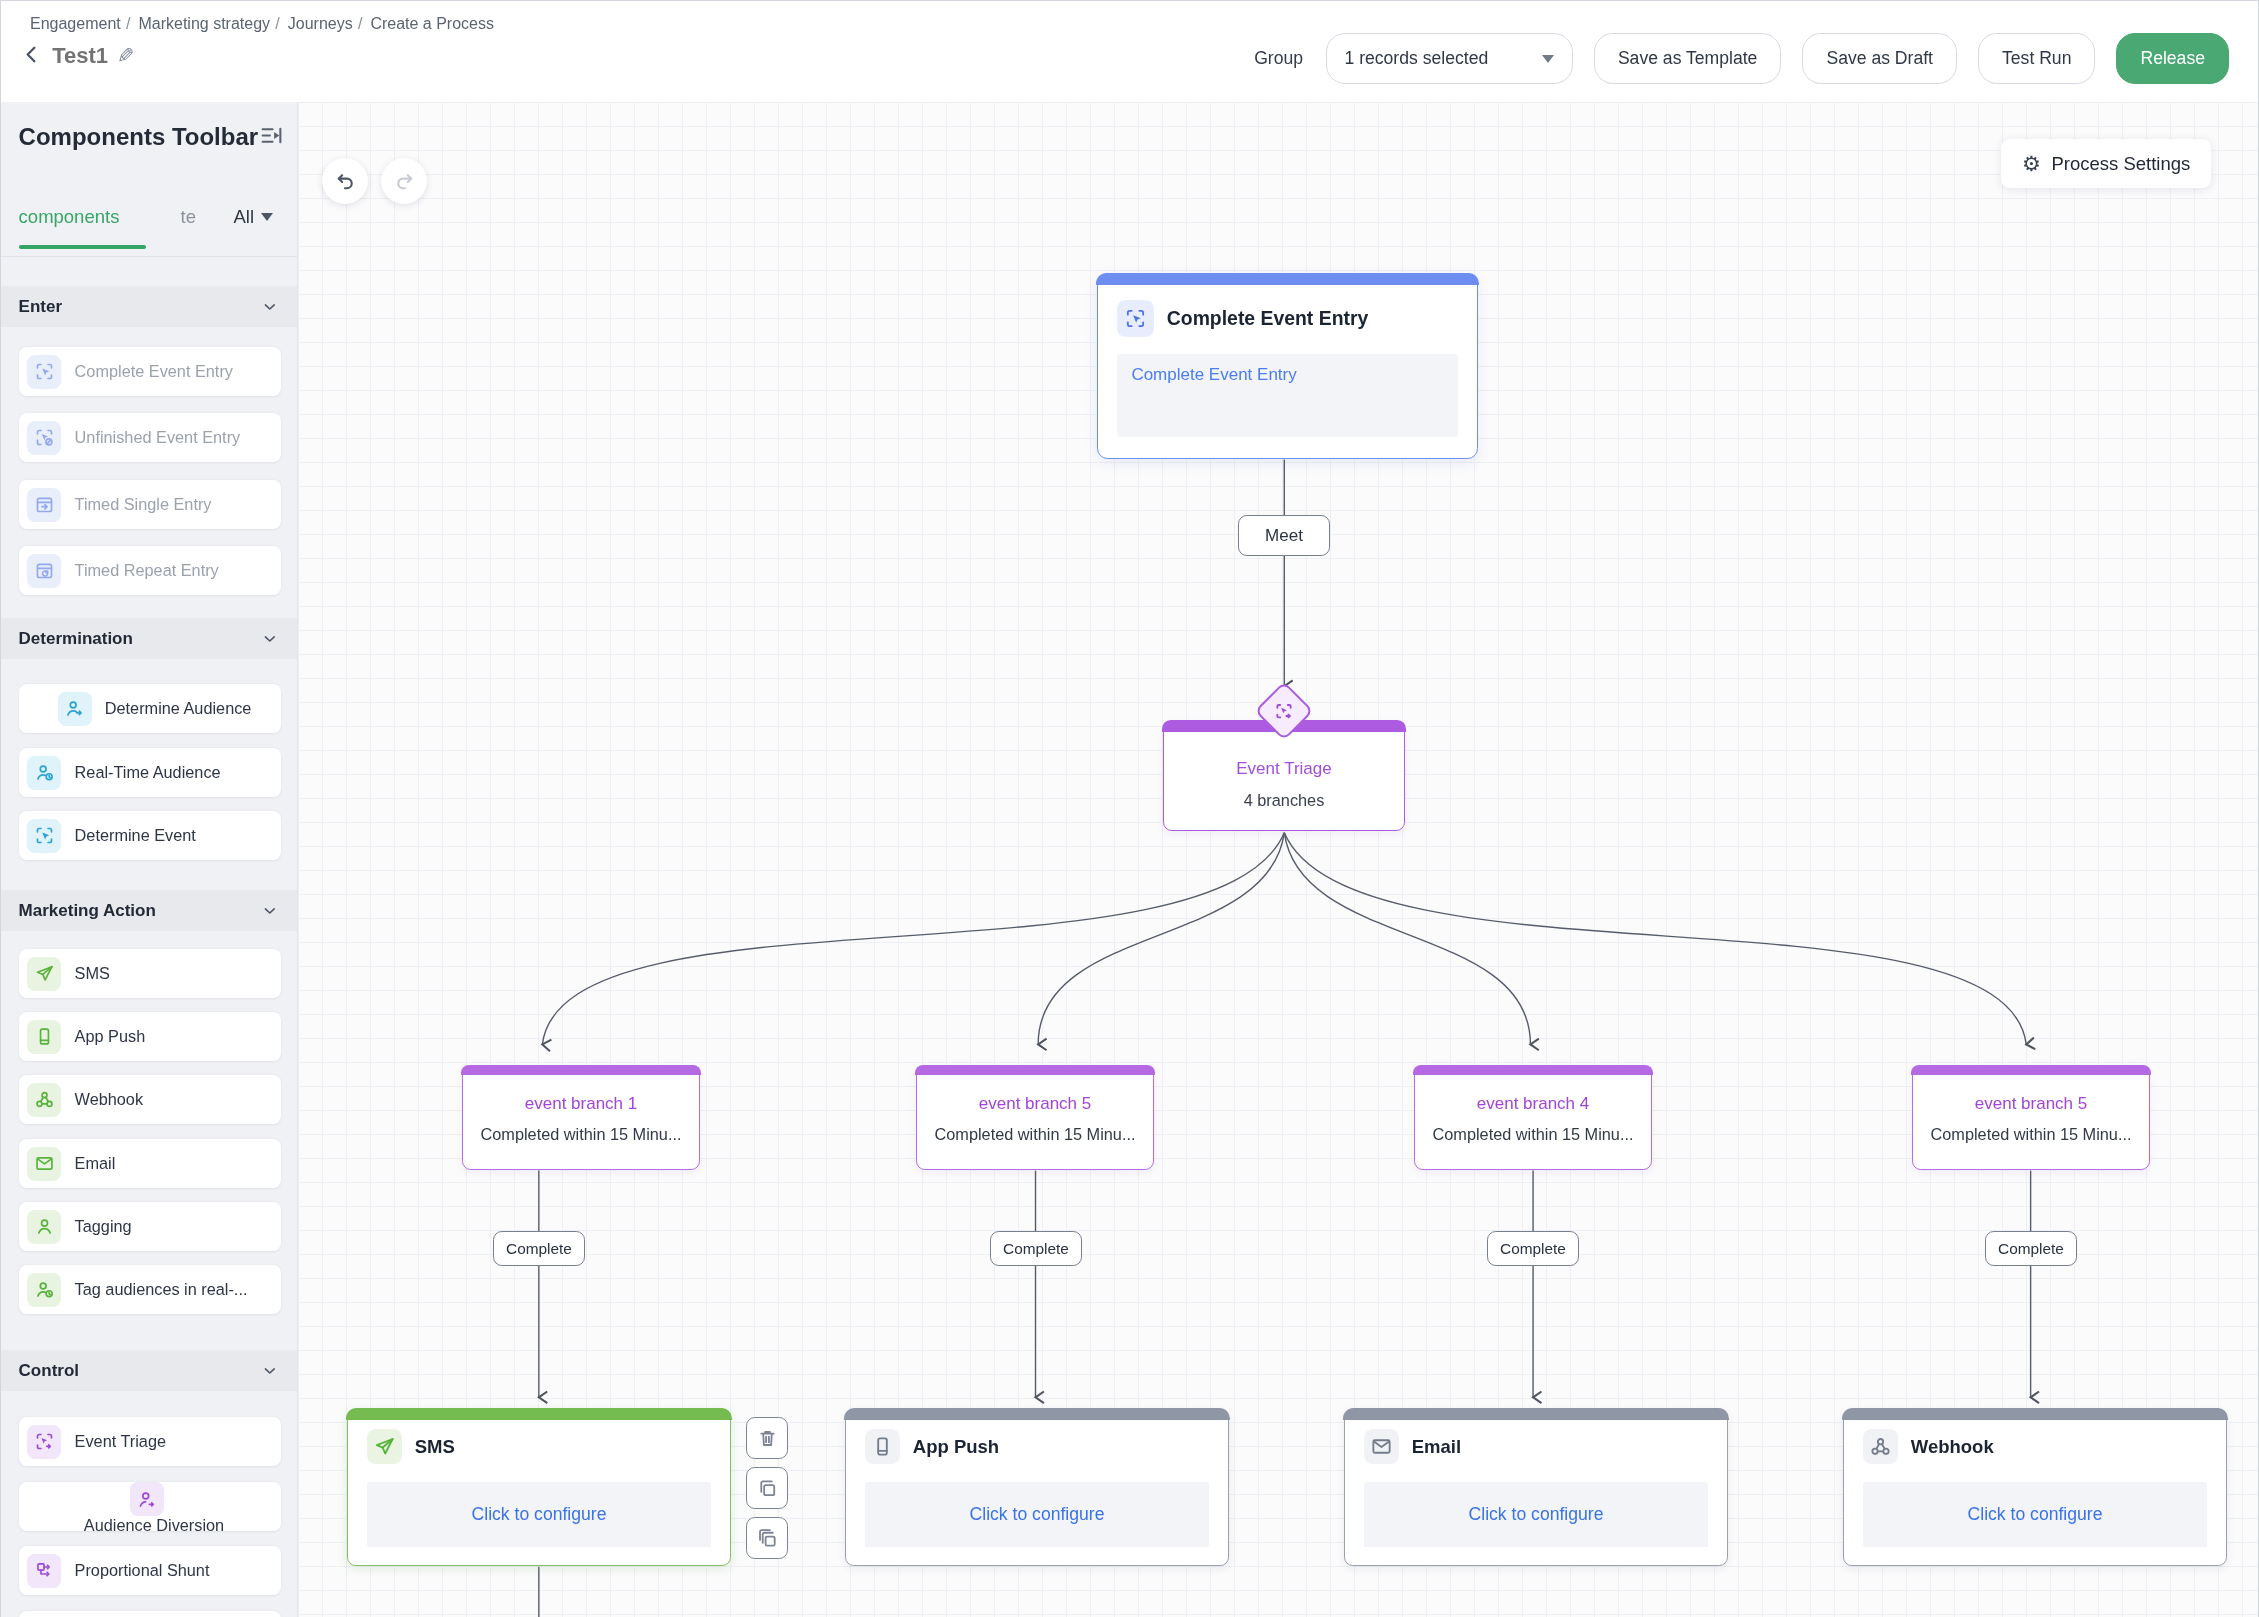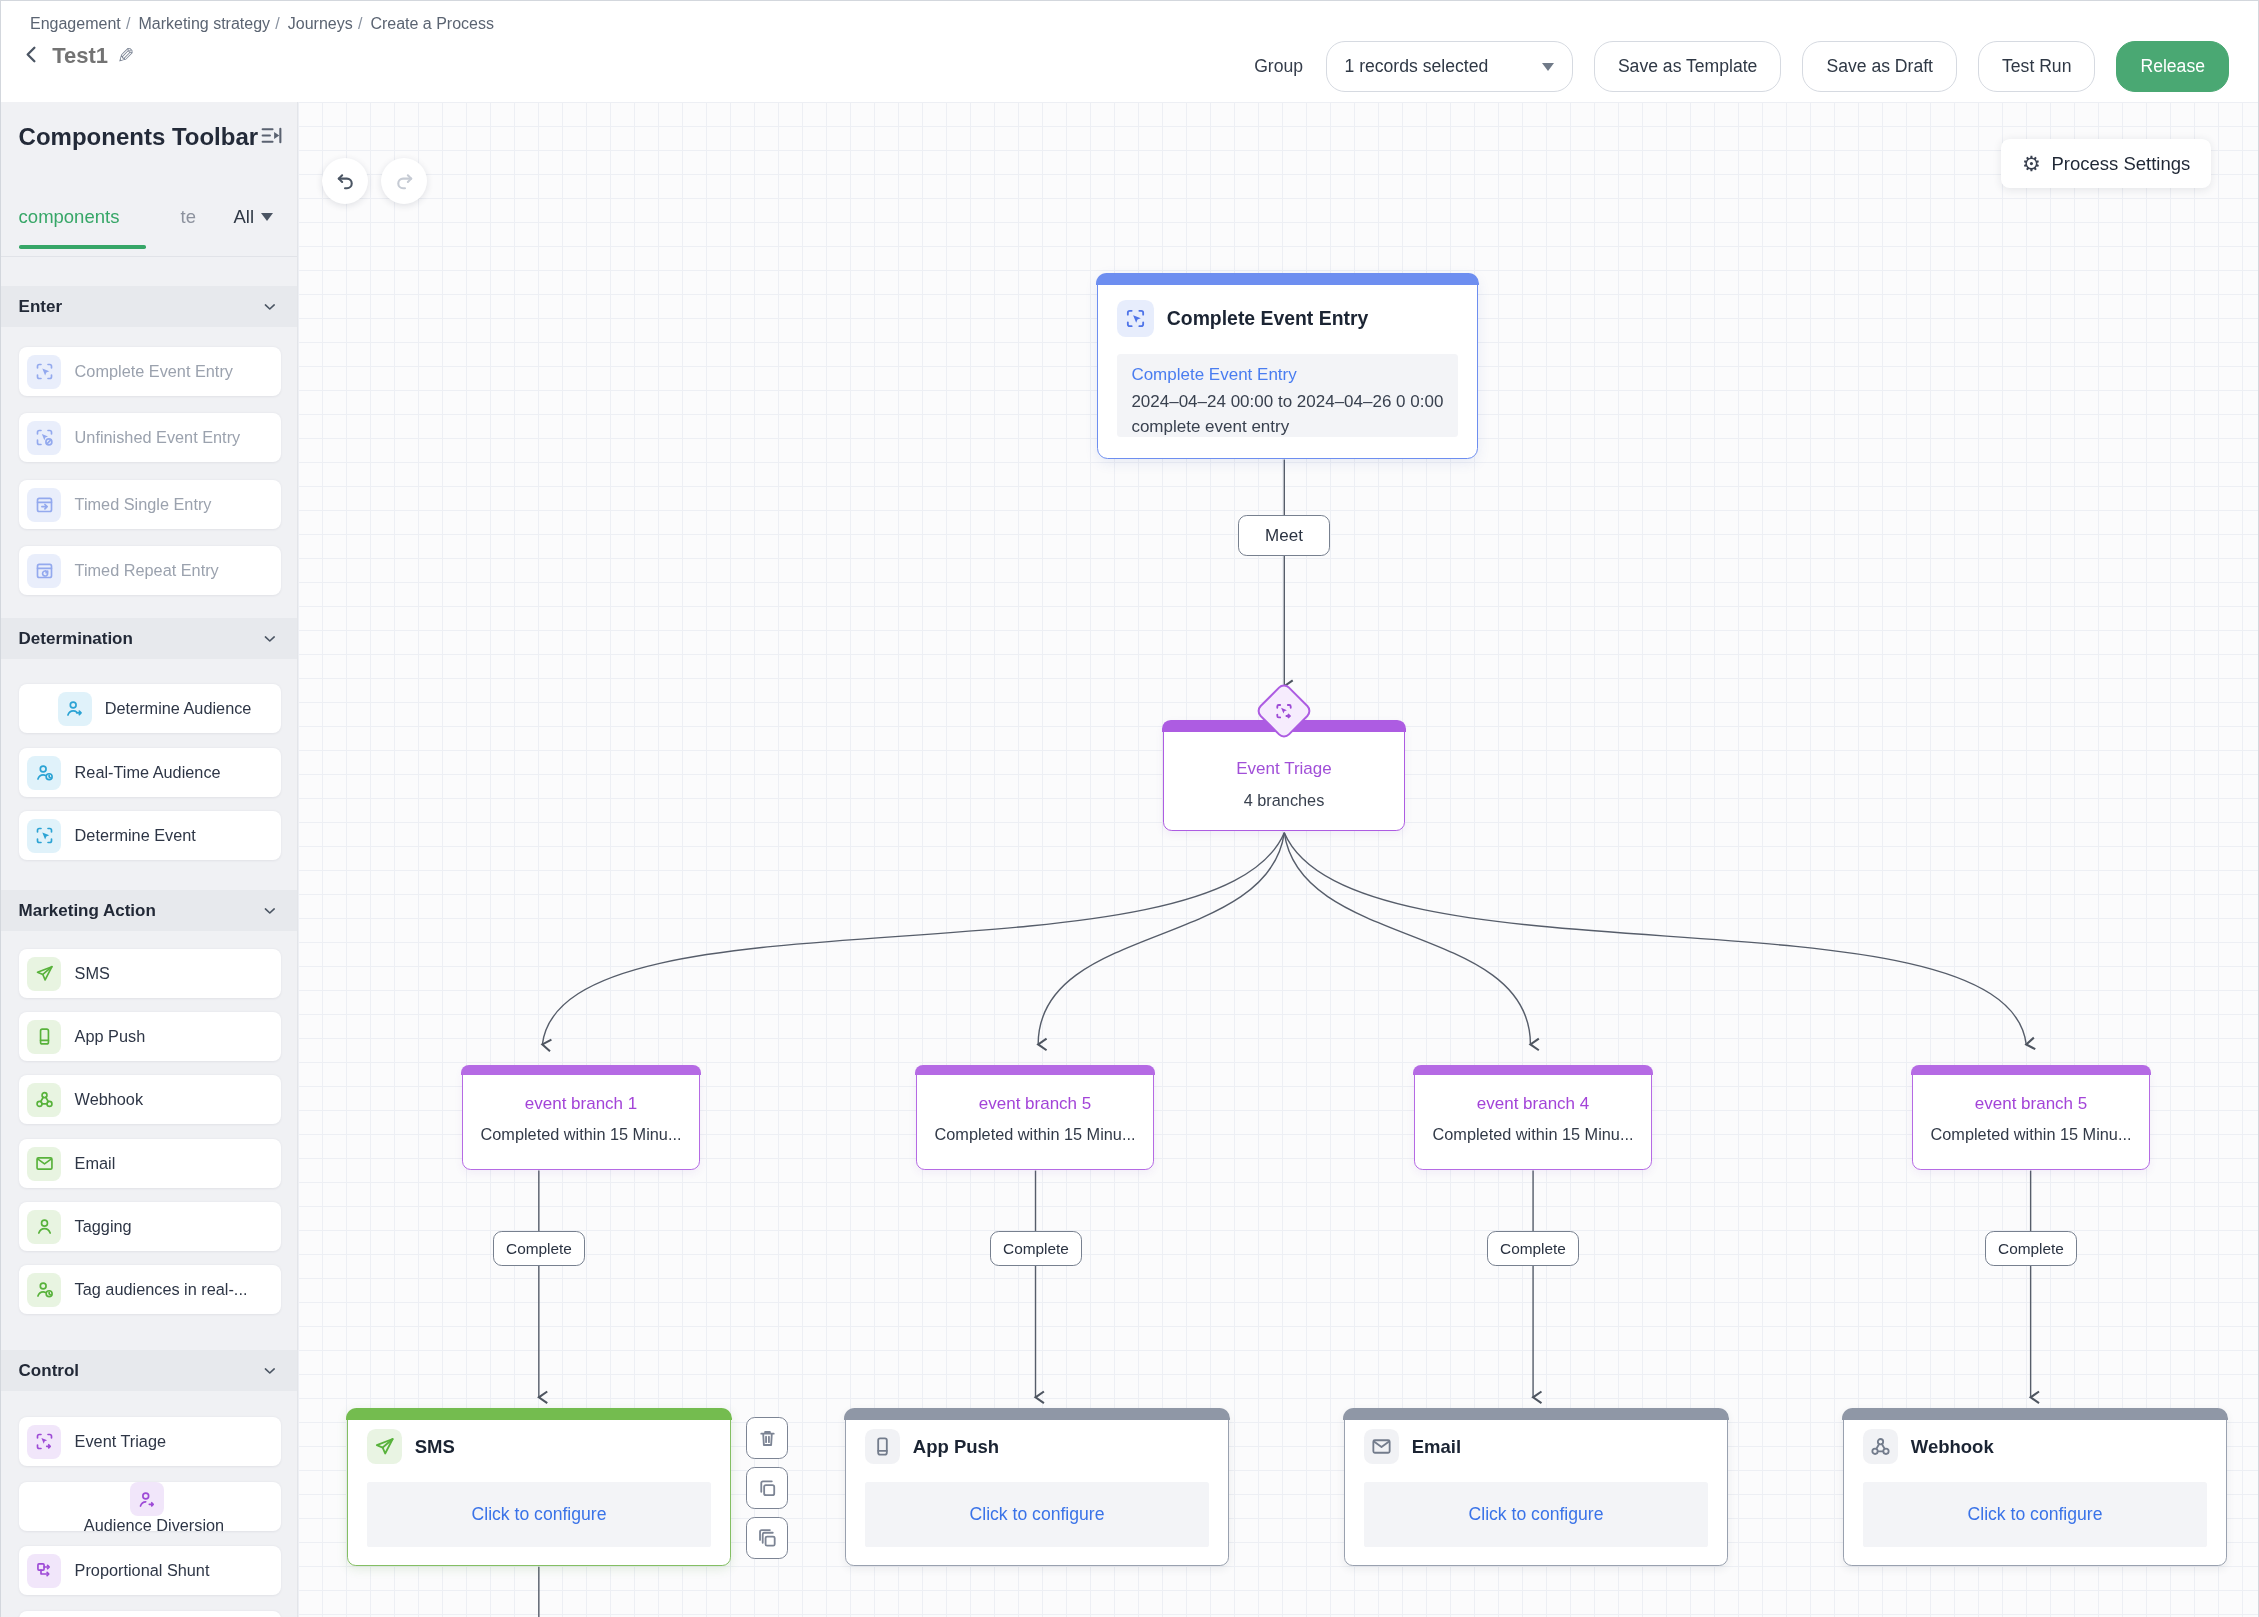--- a/index.html
+++ b/index.html
@@ -9,21 +9,21 @@
 
   
   .hdr { position:absolute; left:0; top:0; width:2259px; height:101px; background:#fff; z-index:30; }
   .crumb { position:absolute; left:29px; top:14px; font-size:16px; color:#5b6472; }
   .crumb span { margin-right:5.3px; }
   .crumb .sep { color:#8a93a1; margin:0 3.5px 0 0; }
   .titlerow { position:absolute; left:19.4px; top:42px; display:flex; align-items:center; gap:8.8px; }
   .backchev svg { width:23px; height:23px; stroke:#4b5563; stroke-width:2.4; fill:none; stroke-linecap:round; stroke-linejoin:round; }
   .ptitle { font-size:22px; font-weight:bold; color:#737373; }
   .pencil { font-size:21px; color:#7b8494; transform:scaleX(-1); }
-  .hdr-right { position:absolute; right:31px; top:40px; display:flex; align-items:center; gap:21px; height:51px; }
+  .hdr-right { position:absolute; right:31px; top:32px; display:flex; align-items:center; gap:21px; height:51px; }
   .grp-label { font-size:17.6px; color:#353d4b; margin-right:1.8px; }
   .btn { height:51px; display:flex; align-items:center; justify-content:center; background:#fff;
          border:1.3px solid #d6dae1; border-radius:19px; font-size:17.6px; color:#2f3845; padding:0 23px; cursor:pointer; }
   .dd { width:247px; justify-content:space-between; padding:0 17.6px; }
   .caret { width:0; height:0; border-left:6.2px solid transparent; border-right:6.2px solid transparent; border-top:8px solid #707a88; margin-left:12.4px; }
   .btn-release { background:#4aa873; border-color:#4aa873; color:#fff; font-weight:500; }
 
   
   .side { position:absolute; left:0; top:101px; width:297px; height:1517px; background:#f0f1f4; border-right:0.9px solid #e3e5e9; z-index:25; overflow:hidden; }
   .side-title-row { position:absolute; left:17.6px; top:21px; width:265px; display:flex; align-items:center; justify-content:space-between; }
@@ -421,21 +421,20 @@
         <span class="n-ic ic-blue">
           <svg viewBox="0 0 24 24">
               <path d="M8 4H6a2 2 0 0 0-2 2v2 M16 4h2a2 2 0 0 1 2 2v2 M20 16v2a2 2 0 0 1-2 2h-2 M4 16v2a2 2 0 0 0 2 2h2"></path>
               <path d="M9.5 8.5l8 3.2-3.4 1.4-1.4 3.4z" fill="currentColor" stroke="none"></path>
             </svg>
         </span>
         <span class="n-title">Complete Event Entry</span>
       </div>
       <div class="entry-panel">
         <div class="entry-link">Complete Event Entry</div>
-        <div class="entry-desc">2024–04–24 00:00 to 2024–04–26 0 0:00 complete event entry</div>
       </div>
     </div>
 
     <div class="pill pill-meet">Meet</div>
 
     <div class="node n-triage">
       <div class="topbar"></div>
       <div class="diamond">
         <svg viewBox="0 0 24 24">
             <path d="M8 5H6.5A1.5 1.5 0 0 0 5 6.5V8 M16 5h1.5A1.5 1.5 0 0 1 19 6.5V8 M5 15v1.5A1.5 1.5 0 0 0 6.5 18H8"></path>

